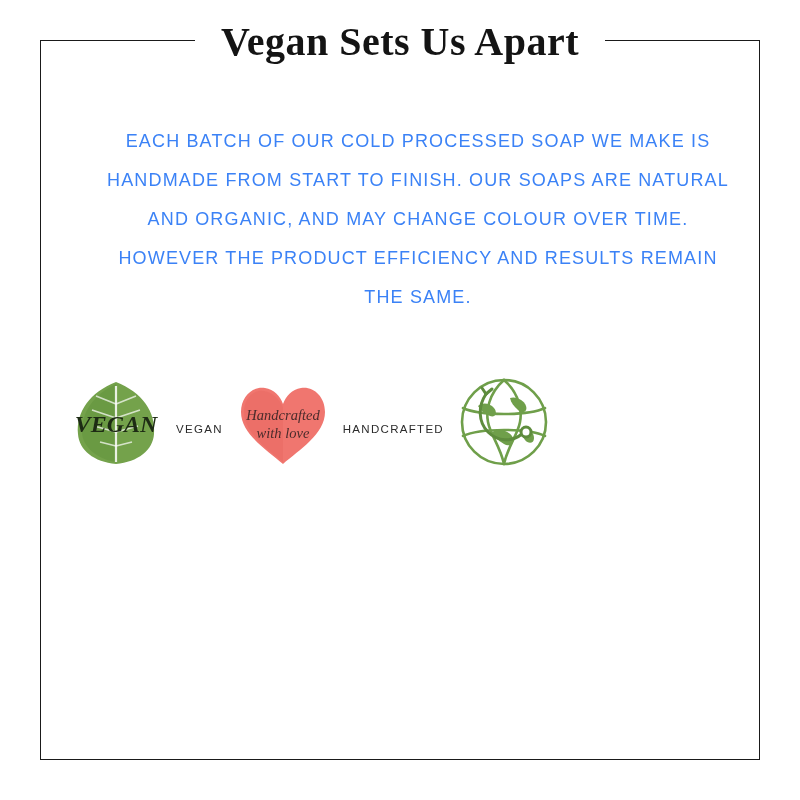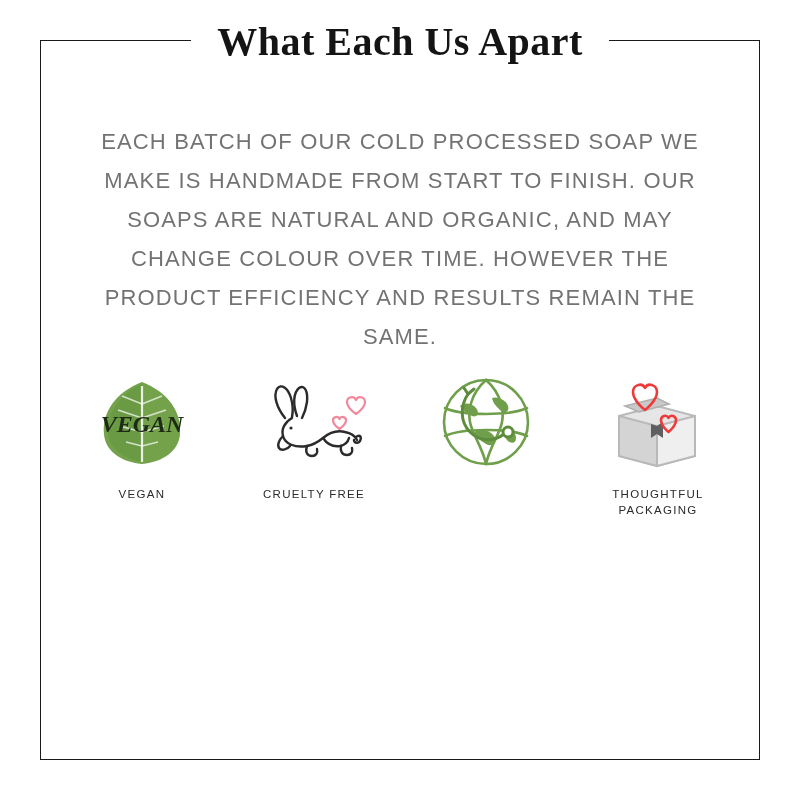--- a/index.html
+++ b/index.html
@@ -45,43 +45,43 @@
     font-family: "Liberation Serif", serif;
     font-weight: bold;
     font-size: 40px;
     letter-spacing: 0.5px;
     color: #141414;
     line-height: 52px;
   }
   .paragraph {
     position: absolute;
     top: 122px;
-    left: 78px;
+    left: 96px;
     width: 644px;
     text-align: center;
     font-family: "Liberation Sans", sans-serif;
-    font-size: 22px;
+    font-size: 18px;
     letter-spacing: 1.15px;
     line-height: 39px;
-    color: #737373;
+    color: #3b82f6;
     text-transform: uppercase;
   }
   .grid {
     position: absolute;
     top: 372px;
     left: 56px;
     width: 688px;
     display: grid;
     grid-template-columns: repeat(4, 1fr);
     grid-row-gap: 58px;
     grid-column-gap: 0px;
   }
   .cell {
     display: flex;
-    flex-direction: column;
+    flex-direction: row;
     align-items: center;
   }
   .icon-wrap {
     width: 120px;
     height: 100px;
     display: flex;
     align-items: center;
     justify-content: center;
   }
   .cell-label {
@@ -100,21 +100,21 @@
   }
 </style>
 </head>
 <body>
 
 <div class="page">
 
   <div class="frame"></div>
 
   <div class="title">
-    <span>What Each Us Apart</span>
+    <span>Vegan Sets Us Apart</span>
   </div>
 
   <div class="paragraph">Each batch of our cold processed soap we make is handmade from start to finish. Our soaps are natural and organic, and may change colour over time. However the product efficiency and results remain the same.</div>
 
   <div class="grid">
 
     <div class="cell">
       <div class="icon-wrap">
         <svg width="112" height="96" viewBox="0 0 112 96">
           <g>
@@ -123,50 +123,33 @@
             <path d="M56 12 L56 88" stroke="#ffffff" stroke-width="2.2" fill="none" opacity="0.85"></path>
             <path d="M56 30 L36 22 M56 44 L32 36 M56 58 L34 52 M56 72 L40 68" stroke="#ffffff" stroke-width="1.6" fill="none" opacity="0.7"></path>
             <path d="M56 30 L76 22 M56 44 L80 36 M56 58 L78 52 M56 72 L72 68" stroke="#ffffff" stroke-width="1.6" fill="none" opacity="0.7"></path>
           </g>
           <text class="script" x="56" y="58" text-anchor="middle" font-size="24" font-weight="bold" fill="#1d2b14">VEGAN</text>
         </svg>
       </div>
       <div class="cell-label">Vegan</div>
     </div>
 
+
     <div class="cell">
       <div class="icon-wrap">
-        <svg width="118" height="96" viewBox="0 0 118 96">
-          <g fill="none" stroke="#2b2b2b" stroke-width="2.4" stroke-linecap="round" stroke-linejoin="round">
-
-            <path d="M30 44 C22 34 18 22 22 15 C26 9 33 14 36 24 C38 31 38 38 37 43"></path>
-            <path d="M42 42 C38 31 38 19 44 14 C50 10 53 18 52 28 C51 35 49 40 47 44"></path>
-
-            <path d="M37 44 C30 48 26 55 28 62 C30 70 40 74 52 72 C58 71 63 68 68 64
-                     C74 59 82 56 90 58 C96 59 100 62 102 66"></path>
-            <path d="M28 62 C24 66 22 71 24 74 C26 77 32 76 35 72"></path>
-
-            <path d="M52 72 C50 78 52 82 57 82 C61 82 63 79 62 75"></path>
-
-            <path d="M68 64 C72 70 78 73 85 72 C90 71 93 68 94 64"></path>
-            <path d="M86 72 C85 77 87 81 92 81 C96 81 98 78 97 74"></path>
-
-            <path d="M101 63 C105 60 107 63 105 67 C103 70 99 69 99 66"></path>
-
-            <circle cx="36" cy="54" r="1.6" fill="#2b2b2b" stroke="none"></circle>
-          </g>
-          <g fill="none" stroke="#f2889b" stroke-width="2.2" stroke-linejoin="round">
-            <path d="M92 28 C92 23 99 21 101 26 C103 21 110 23 110 28 C110 34 101 40 101 40 C101 40 92 34 92 28 Z"></path>
-            <path d="M78 46 C78 43 83 41.5 84.5 45 C86 41.5 91 43 91 46 C91 50.5 84.5 55 84.5 55 C84.5 55 78 50.5 78 46 Z"></path>
-          </g>
+        <svg width="112" height="96" viewBox="0 0 112 96">
+          <path d="M56 90 C40 76 14 60 14 38 C14 22 26 12 38 14 C47 15.5 53 22 56 30
+                   C59 22 65 15.5 74 14 C86 12 98 22 98 38 C98 60 72 76 56 90 Z" fill="#f0766f"></path>
+          <path d="M56 88 C42 76 18 60 17 39 C16.5 25 26 15 37 17 C46 18.5 52 25 56 33 Z" fill="#ea6a63" opacity="0.55"></path>
+          <text class="script" x="56" y="46" text-anchor="middle" font-size="14.5" fill="#4a2b2b">Handcrafted</text>
+          <text class="script" x="56" y="64" text-anchor="middle" font-size="14.5" fill="#4a2b2b">with love</text>
         </svg>
       </div>
-      <div class="cell-label">Cruelty Free</div>
+      <div class="cell-label">Handcrafted</div>
     </div>
-
 
     <div class="cell">
       <div class="icon-wrap">
         <svg width="112" height="100" viewBox="0 0 112 100">
           <g fill="none" stroke="#6f9f4a" stroke-width="2.6" stroke-linecap="round" stroke-linejoin="round">
             <circle cx="56" cy="50" r="42"></circle>
             <path d="M56 8 C40 22 38 40 40 50 C42 62 52 74 56 92"></path>
             <path d="M56 8 C72 22 74 40 72 50 C70 62 60 74 56 92"></path>
             <path d="M15 36 C32 44 80 44 97 36"></path>
             <path d="M15 64 C32 56 80 56 97 64"></path>
@@ -180,36 +163,18 @@
           <g fill="none" stroke="#5e8c3d" stroke-width="3" stroke-linecap="round">
             <path d="M38 22 C30 34 30 50 40 60 C50 70 64 70 74 62"></path>
             <circle cx="78" cy="60" r="5" fill="#ffffff"></circle>
             <path d="M38 22 L34 16"></path>
             <path d="M38 22 L44 17"></path>
           </g>
         </svg>
       </div>
     </div>
 
-    <div class="cell">
-      <div class="icon-wrap">
-        <svg width="118" height="100" viewBox="0 0 118 100">
-          <g>
-            <path d="M20 44 L58 34 L96 44 L96 84 L58 94 L20 84 Z" fill="#e6e6e6" stroke="#b9b9b9" stroke-width="2"></path>
-            <path d="M20 44 L58 54 L58 94 L20 84 Z" fill="#d4d4d4" stroke="#b9b9b9" stroke-width="2"></path>
-            <path d="M58 54 L96 44 L96 84 L58 94 Z" fill="#efefef" stroke="#b9b9b9" stroke-width="2"></path>
-            <path d="M26 34 L58 26 L70 32 L40 40 Z" fill="#c9c9c9" stroke="#b0b0b0" stroke-width="1.6"></path>
-            <path d="M52 52 L58 54 L64 50 L64 66 L58 62 L52 66 Z" fill="#5f5f5f"></path>
-          </g>
-          <g fill="none" stroke="#ee3b39" stroke-width="2.6" stroke-linejoin="round">
-            <path d="M34 20 C34 13 43 10 46 16 C49 10 58 13 58 20 C58 29 46 38 46 38 C46 38 34 29 34 20 Z"></path>
-            <path d="M62 48 C62 44 67.5 42 69.5 46 C71.5 42 77 44 77 48 C77 54 69.5 60 69.5 60 C69.5 60 62 54 62 48 Z"></path>
-          </g>
-        </svg>
-      </div>
-      <div class="cell-label">Thoughtful Packaging</div>
-    </div>
 
 
 
 
   </div>
 </div>
 
 </body></html>

